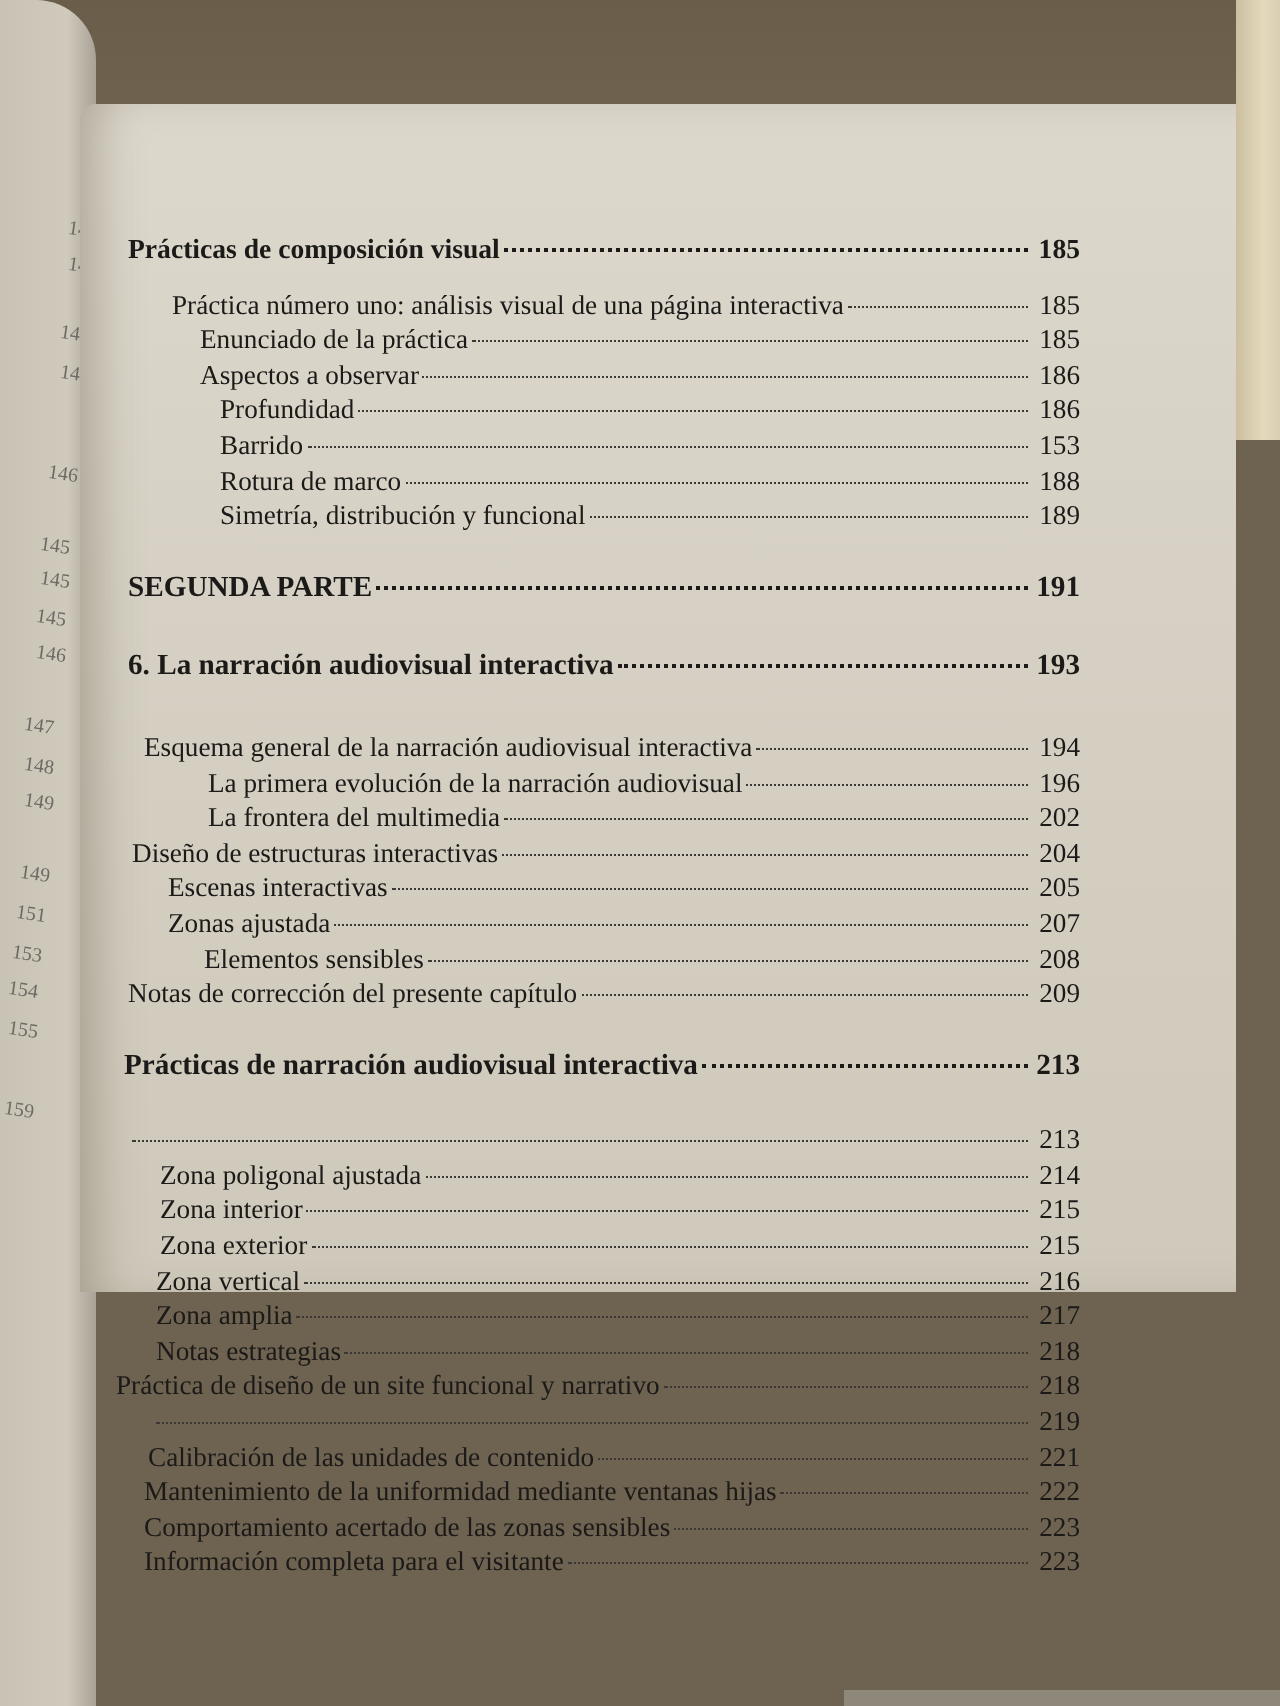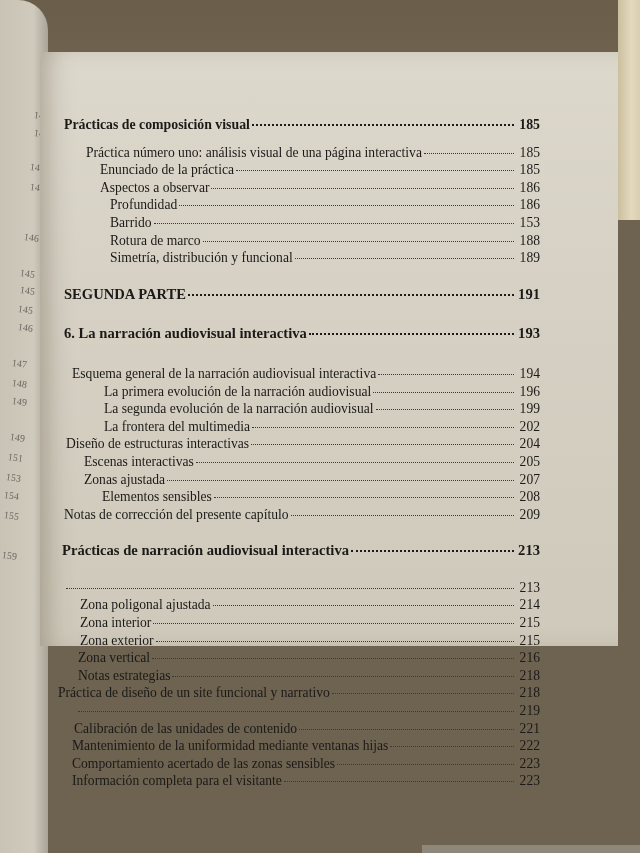--- a/index.html
+++ b/index.html
@@ -154,25 +154,20 @@
         <span class="label">Esquema general de la narración audiovisual interactiva</span>
         <span class="dots"></span>
         <span class="pg">194</span>
       </div>
     <div class="entry" style="padding-left:40px">
         <span class="label">La primera evolución de la narración audiovisual</span>
         <span class="dots"></span>
         <span class="pg">196</span>
       </div>
     <div class="entry" style="padding-left:40px">
-        <span class="label">La segunda evolución de la narración audiovisual</span>
-        <span class="dots"></span>
-        <span class="pg">199</span>
-      </div>
-    <div class="entry" style="padding-left:40px">
         <span class="label">La frontera del multimedia</span>
         <span class="dots"></span>
         <span class="pg">202</span>
       </div>
     <div class="entry" style="padding-left:2px">
         <span class="label">Diseño de estructuras interactivas</span>
         <span class="dots"></span>
         <span class="pg">204</span>
       </div>
     <div class="entry" style="padding-left:20px">
@@ -222,20 +217,25 @@
         <span class="label">Zona exterior</span>
         <span class="dots"></span>
         <span class="pg">215</span>
       </div>
     <div class="entry" style="padding-left:14px">
         <span class="label">Zona vertical</span>
         <span class="dots"></span>
         <span class="pg">216</span>
       </div>
     <div class="entry" style="padding-left:14px">
+        <span class="label">Zona amplia</span>
+        <span class="dots"></span>
+        <span class="pg">217</span>
+      </div>
+    <div class="entry" style="padding-left:14px">
         <span class="label">Notas estrategias</span>
         <span class="dots"></span>
         <span class="pg">218</span>
       </div>
     <div class="entry" style="padding-left:-4px;margin-left:-6px">
         <span class="label">Práctica de diseño de un site funcional y narrativo</span>
         <span class="dots"></span>
         <span class="pg">218</span>
       </div>
     <div class="entry" style="padding-left:12px">

